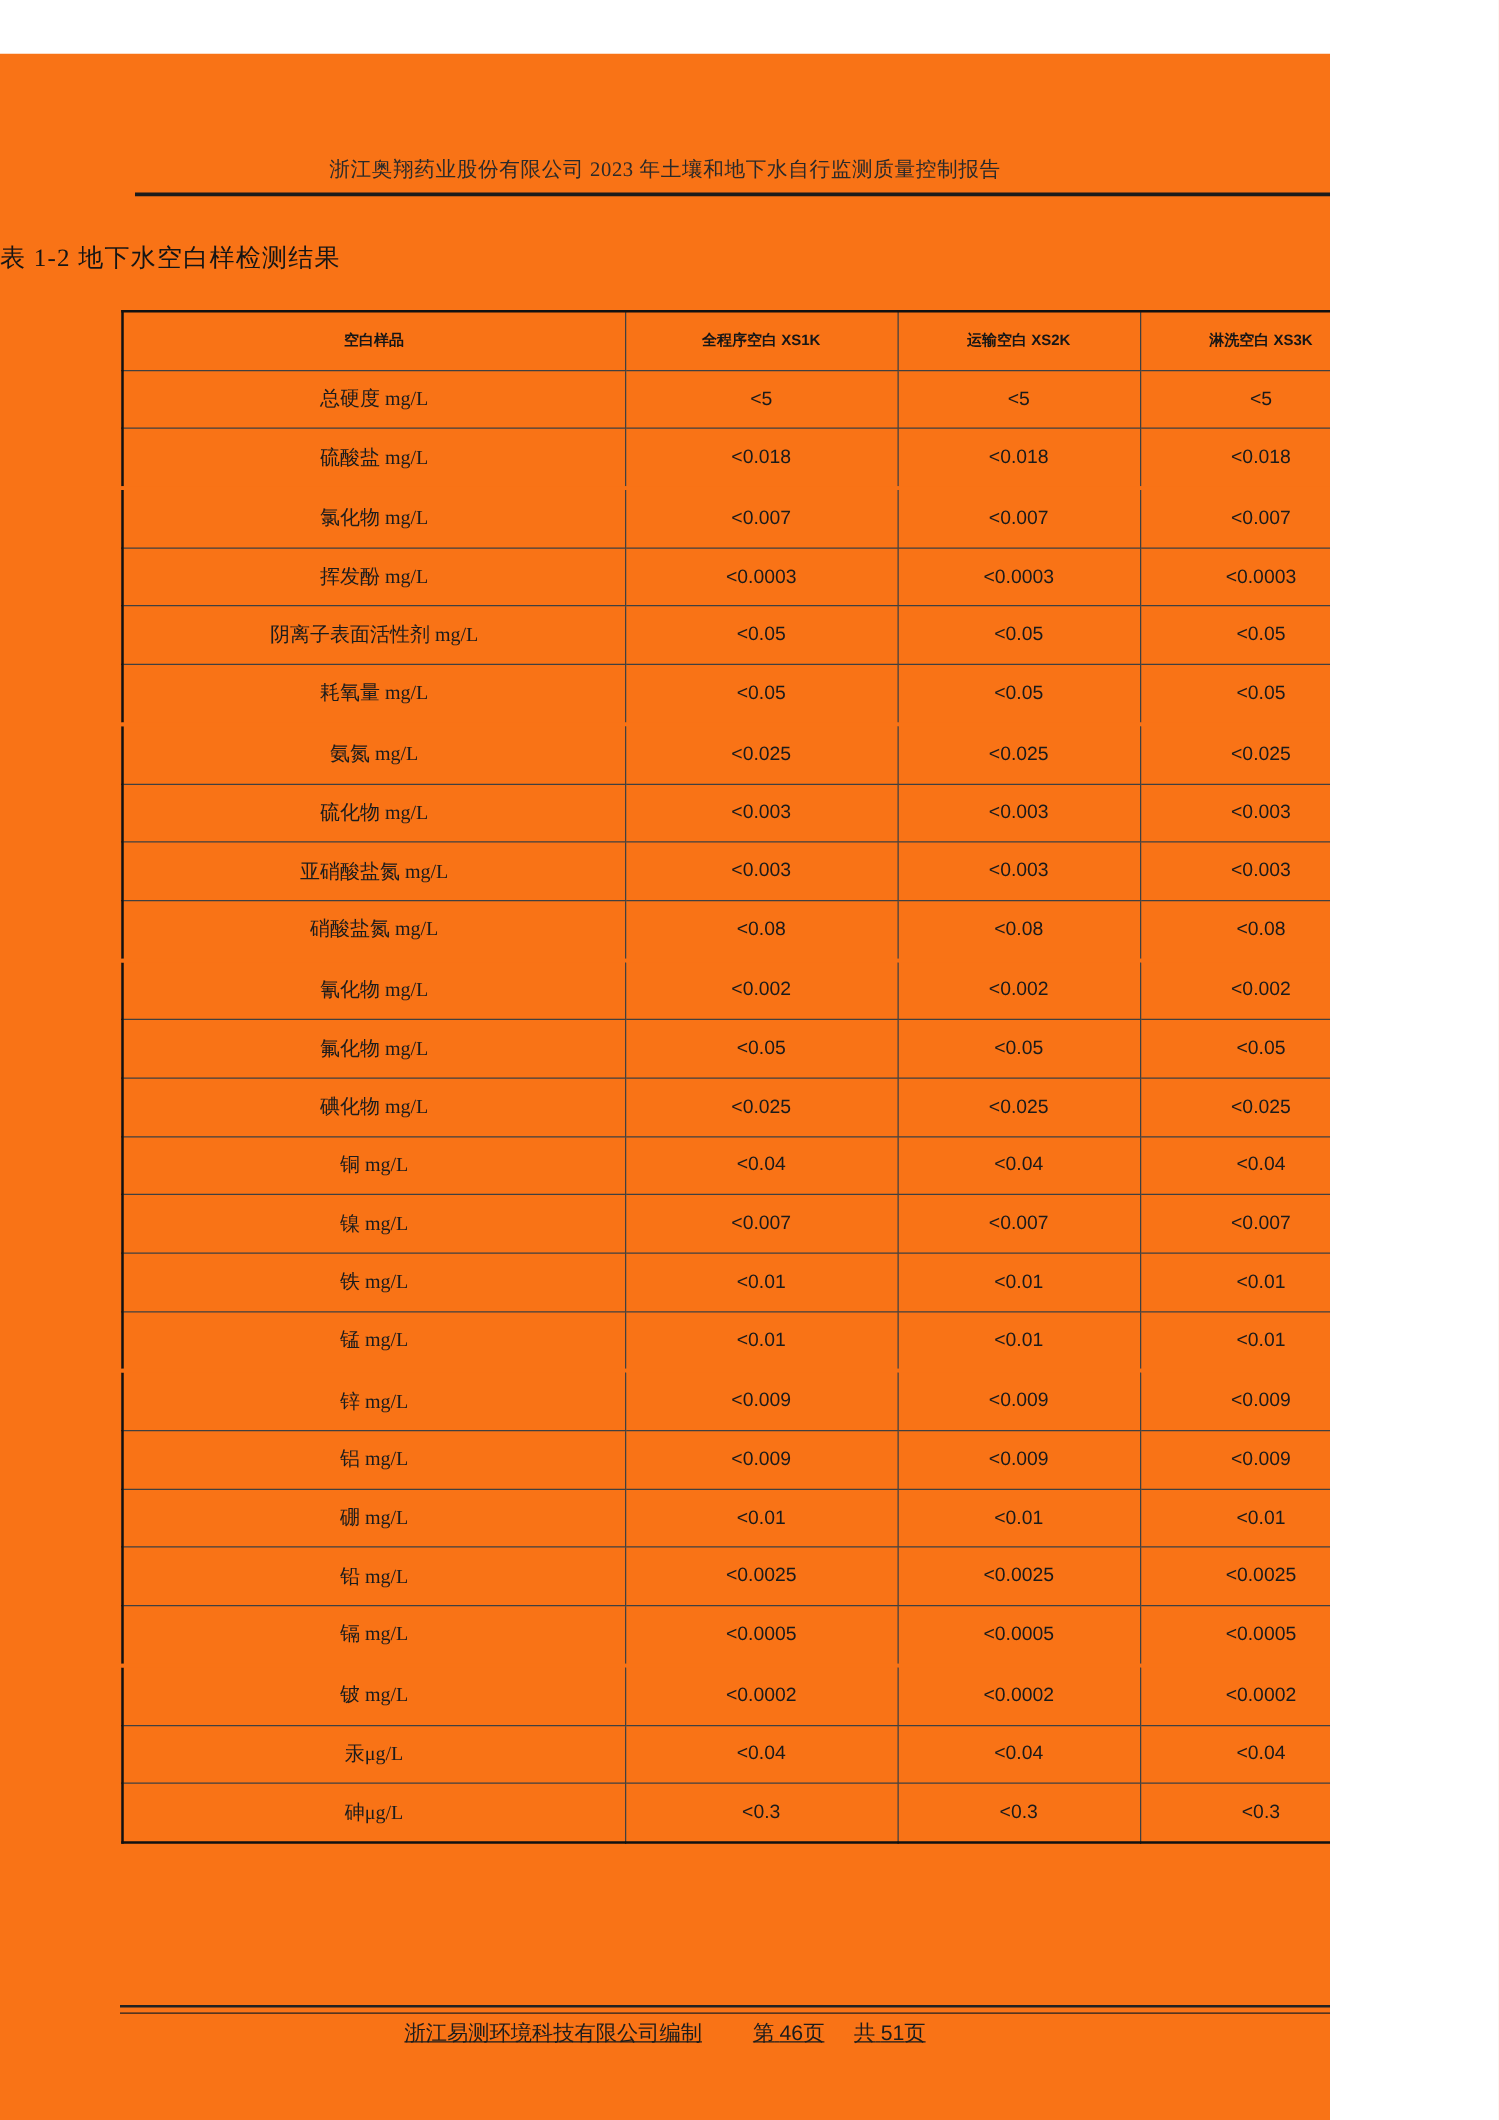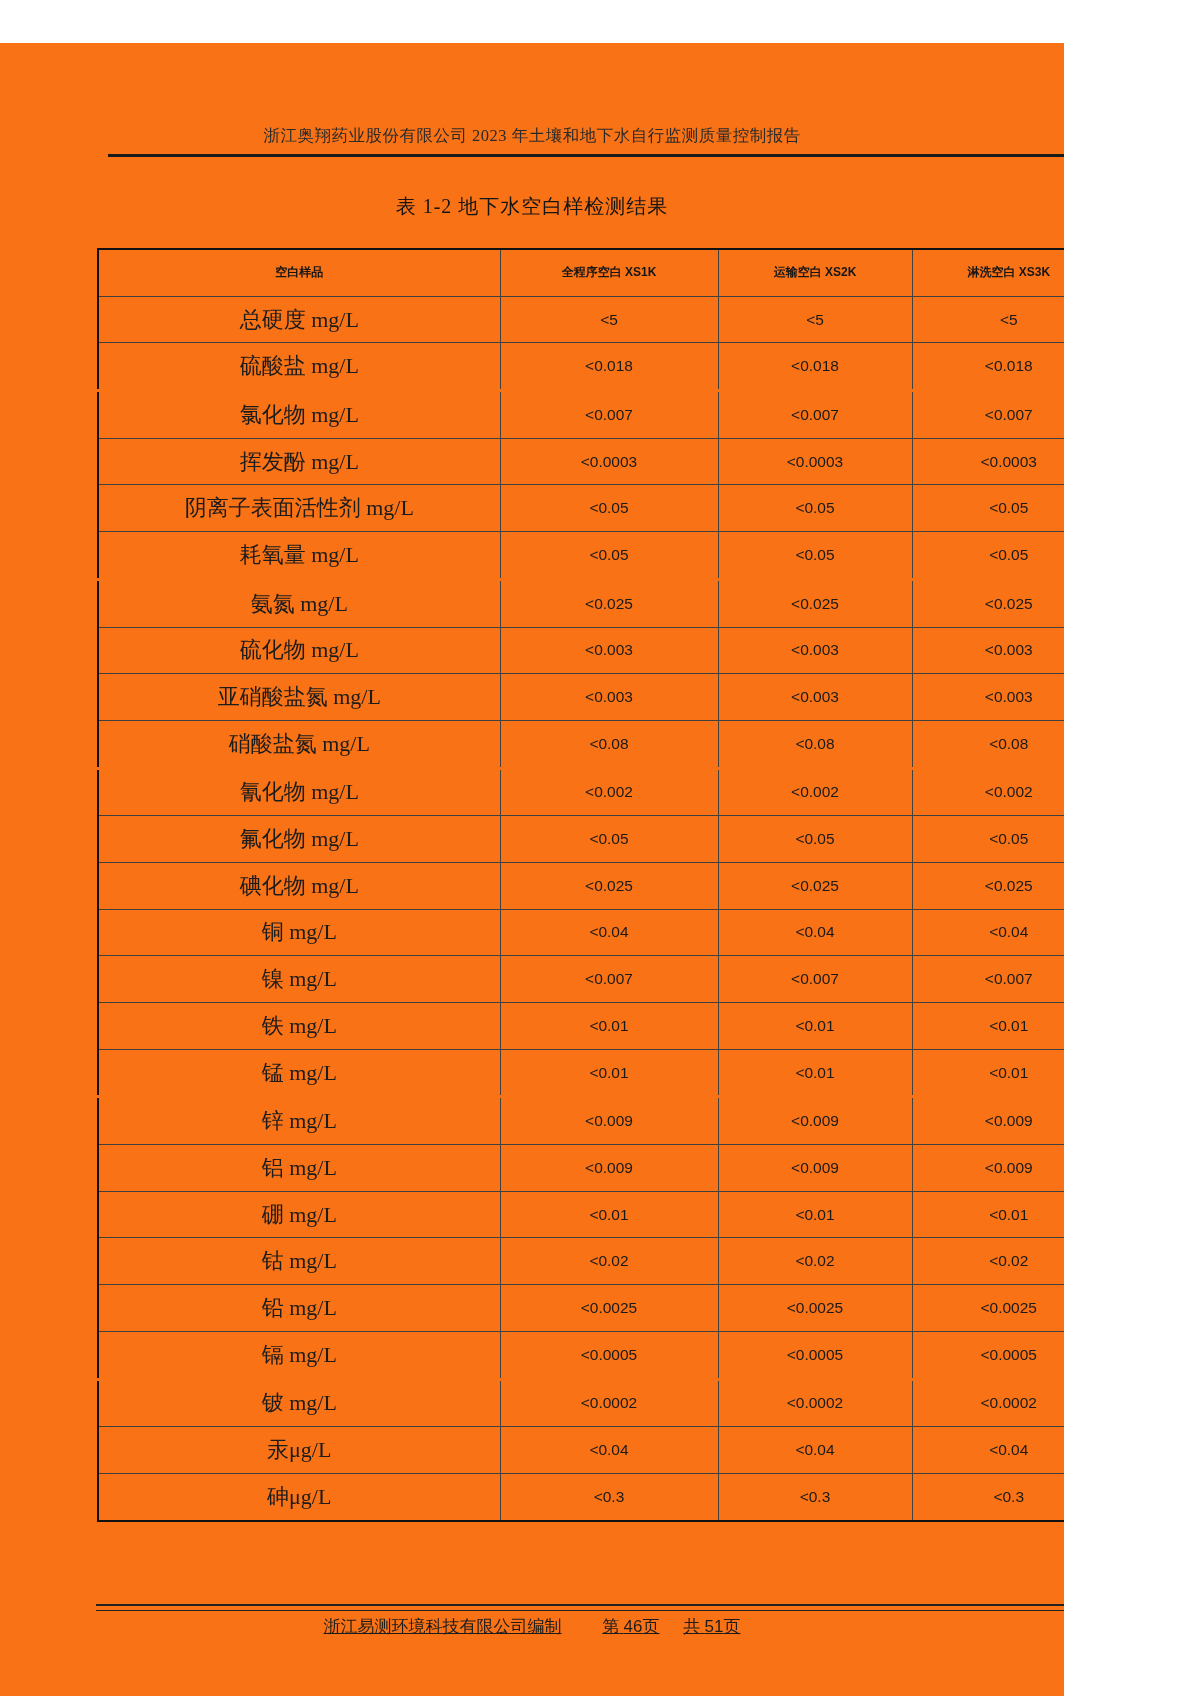--- a/index.html
+++ b/index.html
@@ -29,21 +29,21 @@
     left: 108px;
     width: 990px;
     height: 0;
     border-top: 3px solid #1b1b1b;
   }
   .table-title {
     position: absolute;
     top: 150px;
     left: 0;
     width: 100%;
-    text-align: center;
+    text-align: left;
     font-size: 20px;
     letter-spacing: 1px;
     color: #151515;
   }
   table.blank-table {
     position: absolute;
     top: 205px;
     left: 97px;
     width: 1008px;
     border-collapse: collapse;
@@ -61,21 +61,21 @@
     white-space: nowrap;
   }
   table.blank-table thead th {
     font-family: "Liberation Sans", "DejaVu Sans", sans-serif;
     font-weight: bold;
     font-size: 12px;
     color: #161616;
   }
   td.label-cell {
     font-family: "Liberation Serif", "DejaVu Serif", serif;
-    font-size: 22px;
+    font-size: 16px;
     color: #1c1c1c;
   }
   td.value-cell {
     font-family: "Liberation Sans", "DejaVu Sans", sans-serif;
     font-size: 15.5px;
     color: #1a1a1a;
   }
   tr.sep th, tr.sep td { border-bottom: 3px solid #f97316; }
   .footer-rule {
     position: absolute;
@@ -243,26 +243,20 @@
           <td class="value-cell">&lt;0.009</td>
           <td class="value-cell">&lt;0.009</td>
         </tr>
         <tr>
           <td class="label-cell">硼 mg/L</td>
           <td class="value-cell">&lt;0.01</td>
           <td class="value-cell">&lt;0.01</td>
           <td class="value-cell">&lt;0.01</td>
         </tr>
         <tr>
-          <td class="label-cell">钴 mg/L</td>
-          <td class="value-cell">&lt;0.02</td>
-          <td class="value-cell">&lt;0.02</td>
-          <td class="value-cell">&lt;0.02</td>
-        </tr>
-        <tr>
           <td class="label-cell">铅 mg/L</td>
           <td class="value-cell">&lt;0.0025</td>
           <td class="value-cell">&lt;0.0025</td>
           <td class="value-cell">&lt;0.0025</td>
         </tr>
         <tr class="sep">
           <td class="label-cell">镉 mg/L</td>
           <td class="value-cell">&lt;0.0005</td>
           <td class="value-cell">&lt;0.0005</td>
           <td class="value-cell">&lt;0.0005</td>

